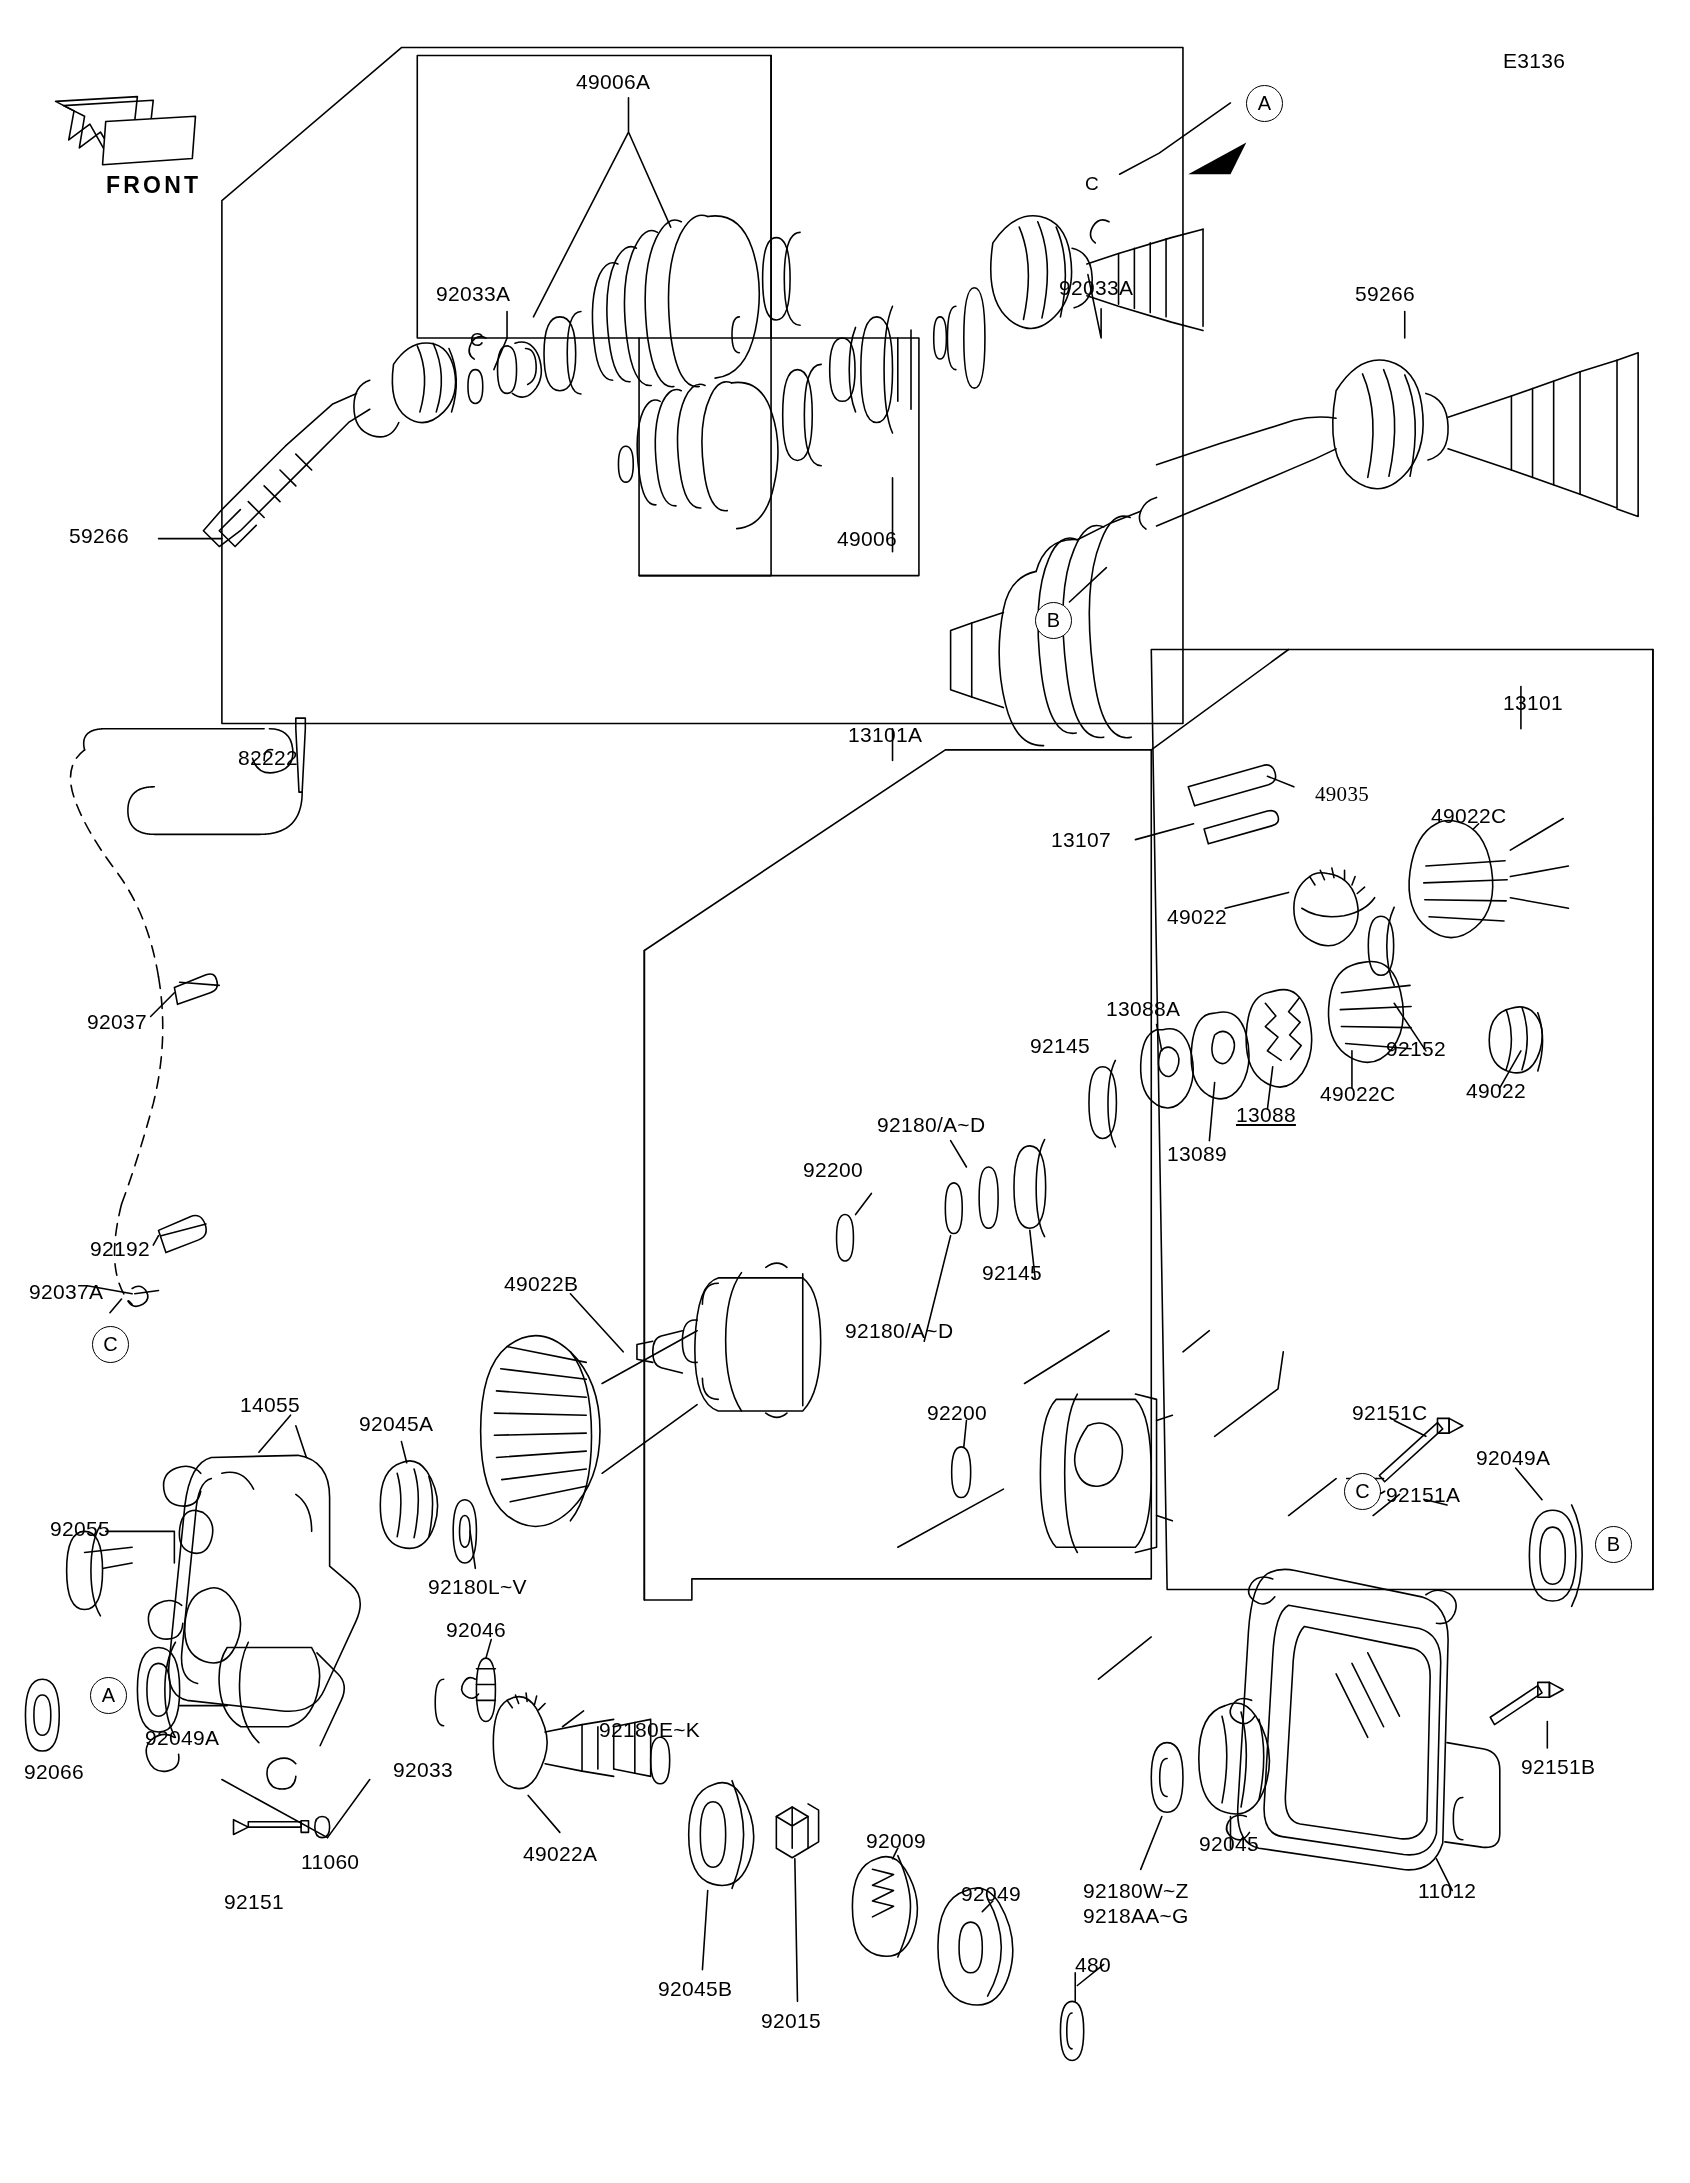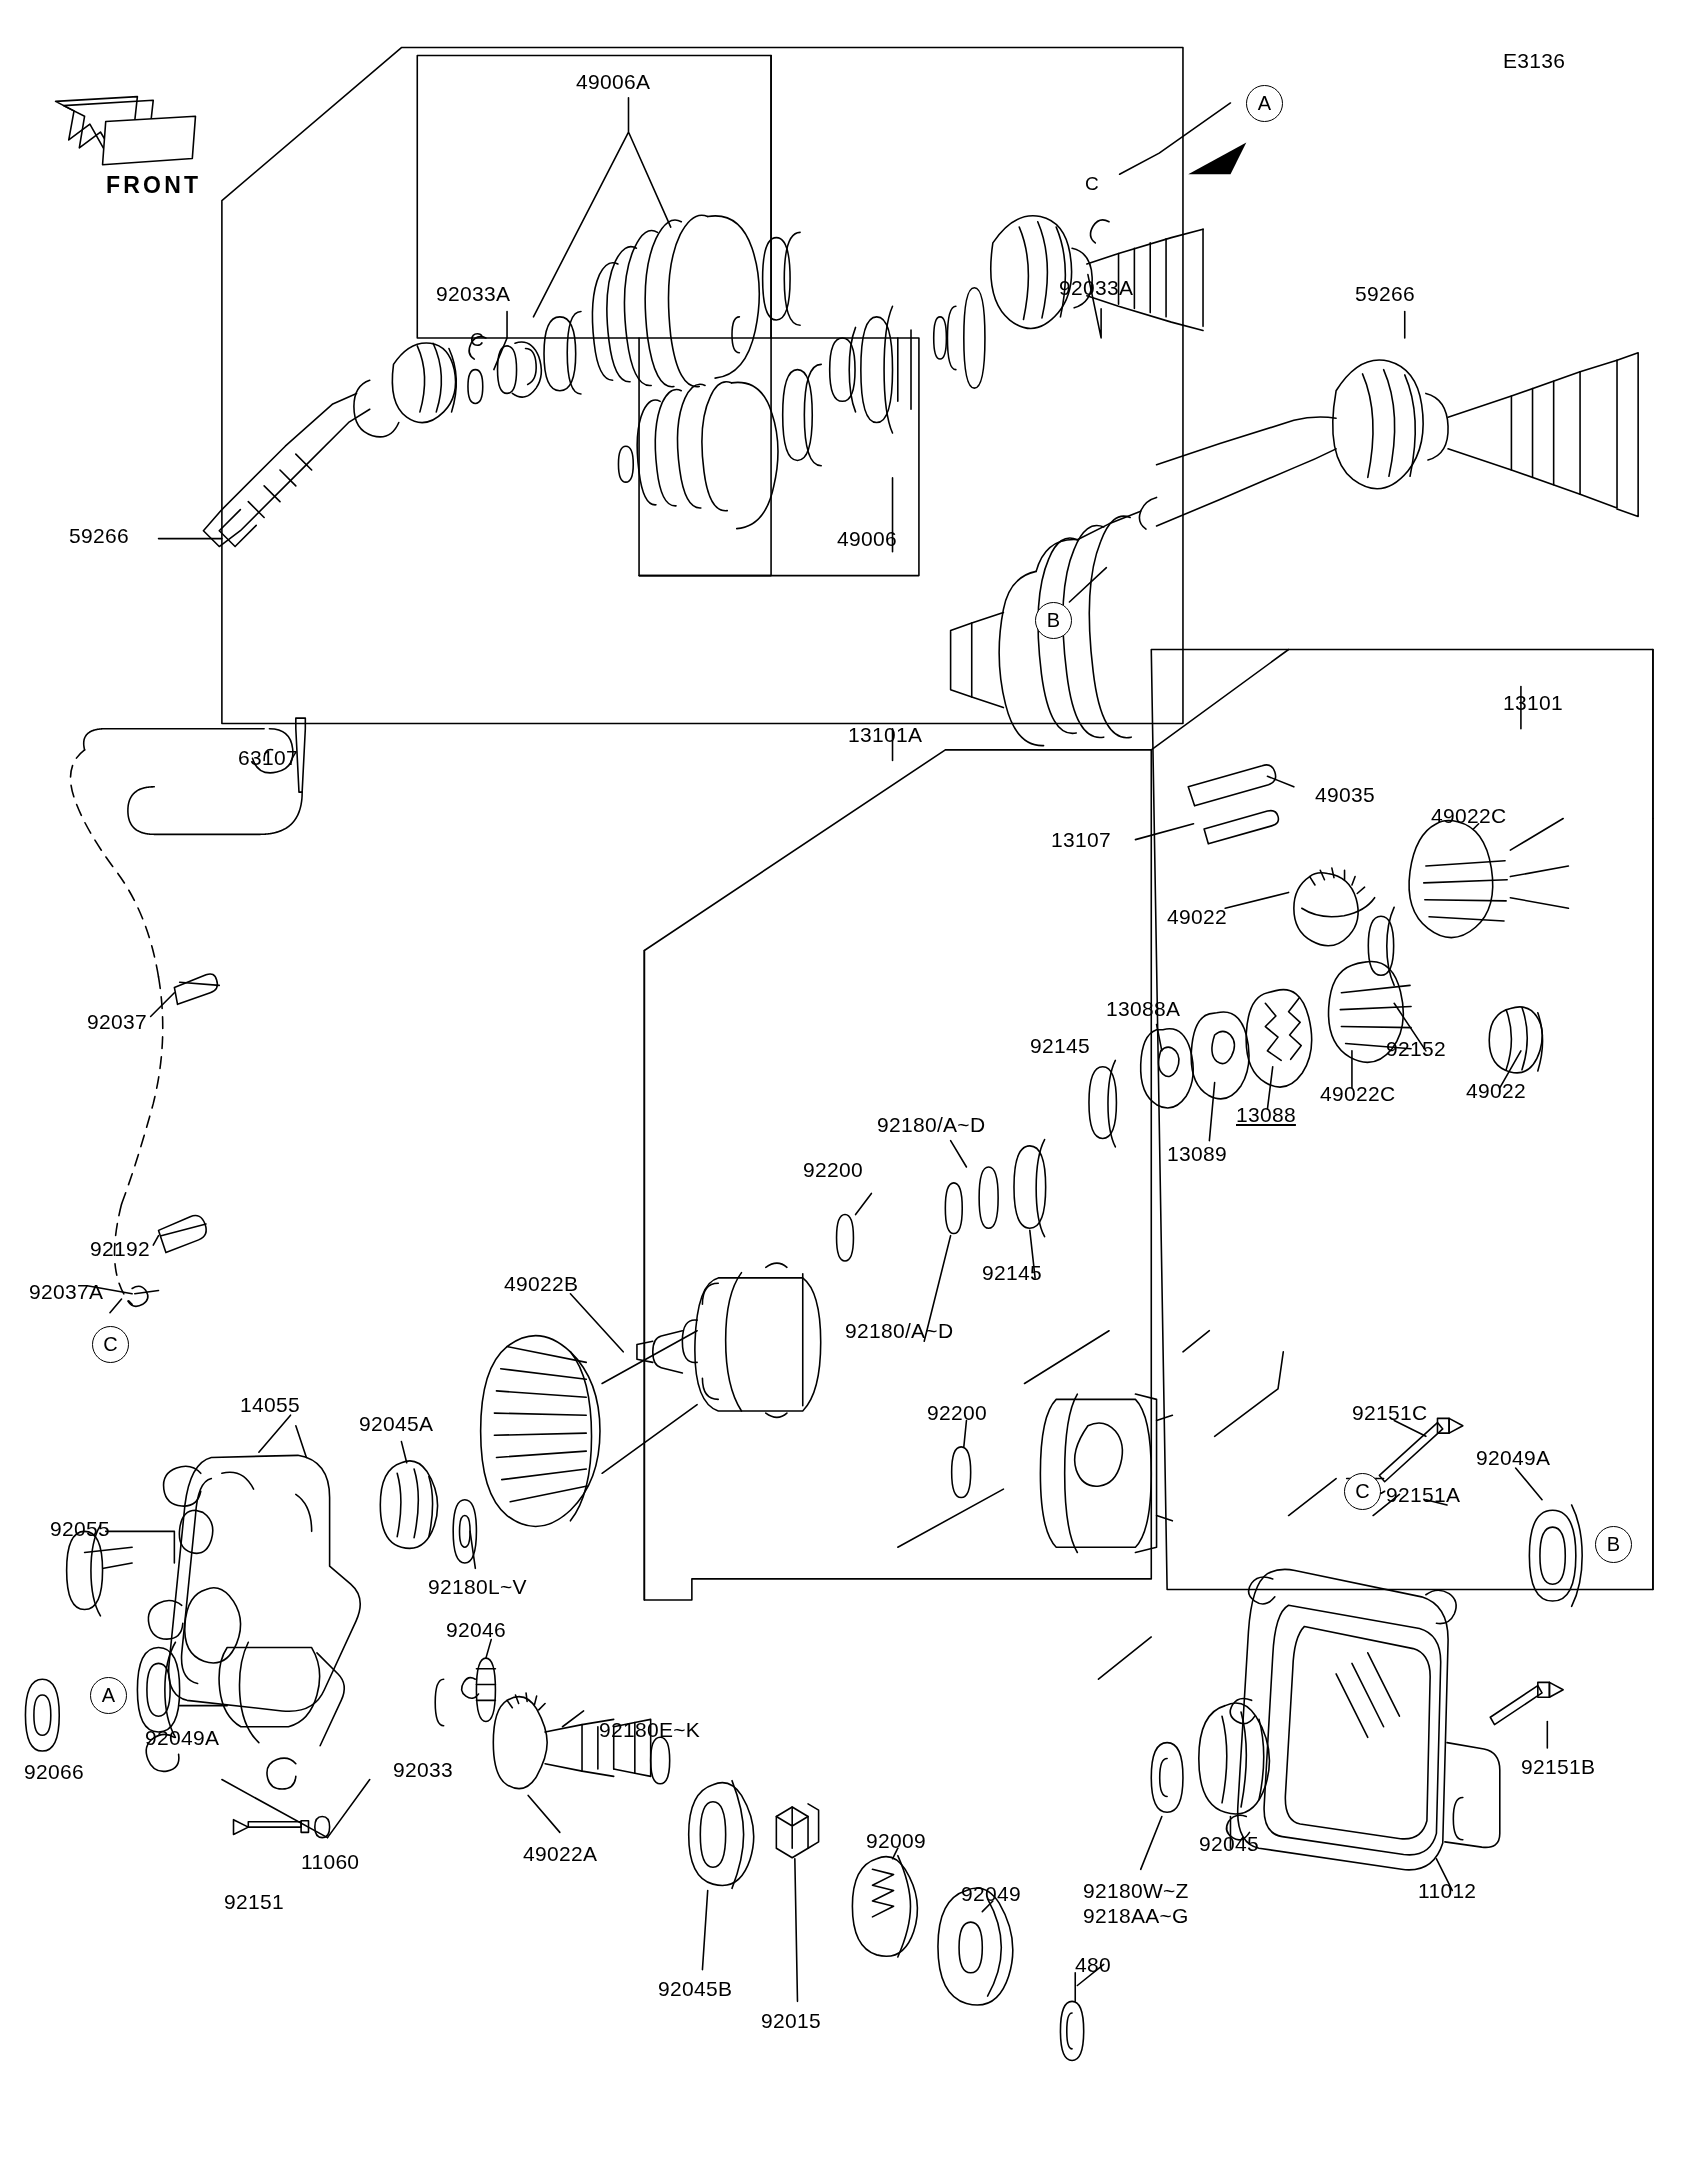--- a/index.html
+++ b/index.html
@@ -414,22 +414,22 @@
   <div class="front-text" style="left:106px; top:172px;">FRONT</div>
 
   <div class="lbl" style="left:576px; top:71px;">49006A</div>
   <div class="lbl" style="left:436px; top:283px;">92033A</div>
   <div class="lbl" style="left:1059px; top:277px;">92033A</div>
   <div class="lbl" style="left:837px; top:528px;">49006</div>
   <div class="lbl" style="left:69px; top:525px;">59266</div>
   <div class="lbl" style="left:1355px; top:283px;">59266</div>
   <div class="lbl" style="left:848px; top:724px;">13101A</div>
   <div class="lbl" style="left:1503px; top:692px;">13101</div>
-  <div class="lbl" style="left:238px; top:747px;">63107</div>
-  <div class="lbl" style="left:1315px; top:784px;">49035</div>
+  <div class="lbl" style="left:238px; top:747px;">82222</div>
+  <div class="lbl" style="left:1315px; top:784px;font-family:Liberation Serif, serif;">49035</div>
   <div class="lbl" style="left:1431px; top:805px;">49022C</div>
   <div class="lbl" style="left:1051px; top:829px;">13107</div>
   <div class="lbl" style="left:1167px; top:906px;">49022</div>
   <div class="lbl" style="left:1106px; top:998px;">13088A</div>
   <div class="lbl" style="left:1030px; top:1035px;">92145</div>
   <div class="lbl" style="left:1386px; top:1038px;">92152</div>
   <div class="lbl" style="left:1320px; top:1083px;">49022C</div>
   <div class="lbl" style="left:1466px; top:1080px;">49022</div>
   <div class="lbl" style="left:1236px; top:1104px;text-decoration:underline;">13088</div>
   <div class="lbl" style="left:1167px; top:1143px;">13089</div>

